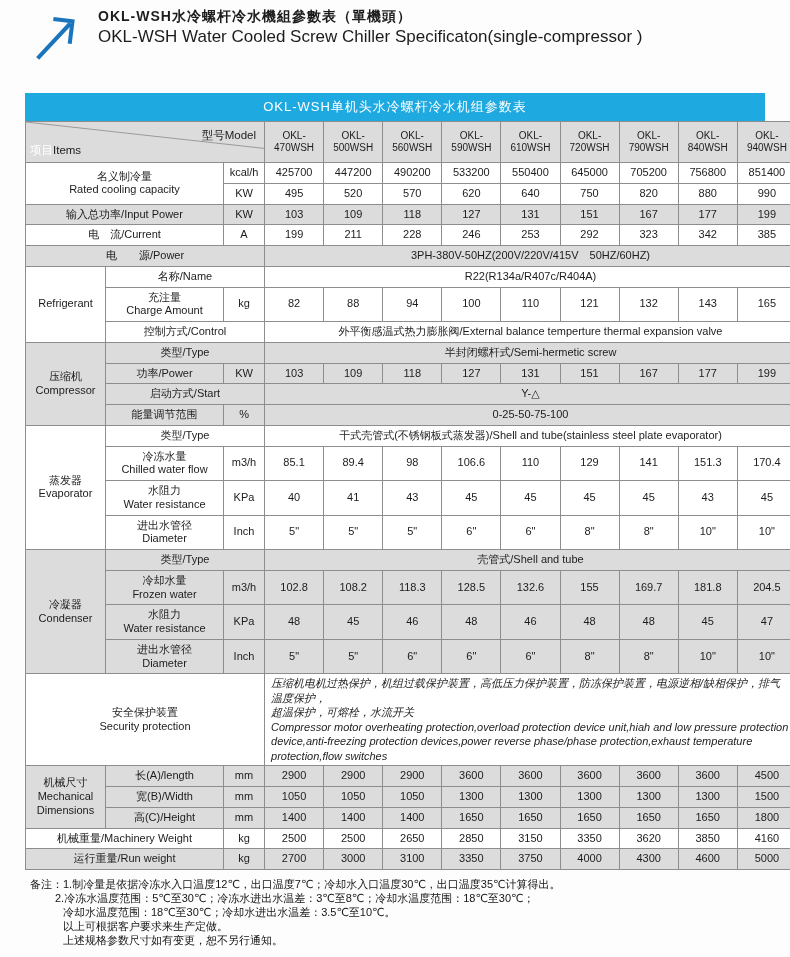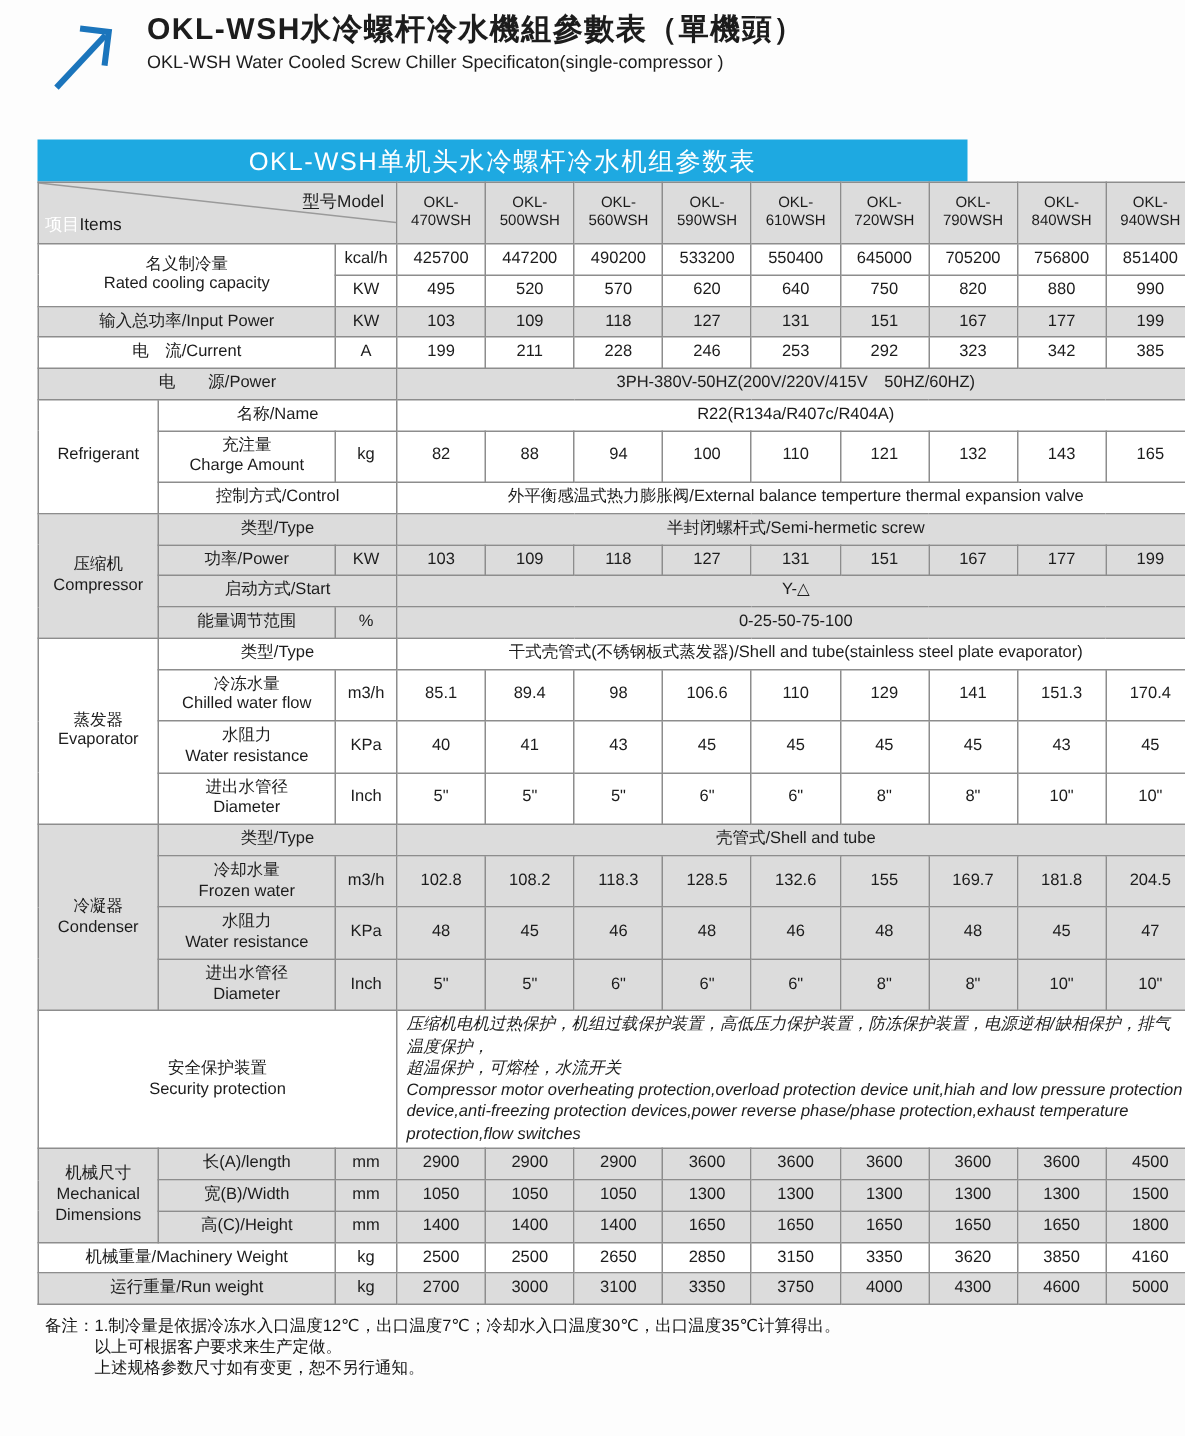--- a/index.html
+++ b/index.html
@@ -5,28 +5,28 @@
   html,body{margin:0;padding:0;}
   body{
     width:790px;height:957px;background:#fdfdfd;
     font-family:"Liberation Sans","DejaVu Sans",sans-serif;color:#1c1c1c;
     position:relative;overflow:hidden;
   }
   
   .hdr{display:flex;align-items:flex-start;margin:8px 0 0 32px;}
   .hdr .arrow{width:54px;height:50px;flex:0 0 auto;margin-top:4px;}
   .hdr .titles{margin-left:12px;}
-  .title-zh{font-size:20px;font-weight:600;letter-spacing:1px;margin:0;line-height:1.2;}
-  .title-en{font-size:12px;font-weight:400;margin:2px 0 0;line-height:1.2;}
+  .title-zh{font-size:14px;font-weight:600;letter-spacing:1px;margin:0;line-height:1.2;}
+  .title-en{font-size:17px;font-weight:400;margin:2px 0 0;line-height:1.2;}
   
   .banner{
-    width:620px;height:28px;margin:31px 0 0 25px;
+    width:740px;height:28px;margin:31px 0 0 25px;
     background:var(--banner,#1ea9e1);color:#fff;
     display:flex;align-items:center;justify-content:center;
-    font-size:17px;letter-spacing:1px;box-sizing:border-box;
+    font-size:13px;letter-spacing:1px;box-sizing:border-box;
   }
   
   table.spec{
     width:772px;margin-left:25px;border-collapse:collapse;table-layout:fixed;
     font-size:11px;border:1.5px solid #5a5a5a;
   }
   table.spec td{
     border:1px solid #8d8d8d;text-align:center;vertical-align:middle;
     padding:3px 2px;line-height:1.25;overflow:hidden;
   }
@@ -357,15 +357,17 @@
         <td class="val">4000</td>
         <td class="val">4300</td>
         <td class="val">4600</td>
         <td class="val">5000</td>
       </tr>
     </tbody>
 </table>
 
 <div class="notes" id="notes">
     <div class="ind0">备注：1.制冷量是依据冷冻水入口温度12℃，出口温度7℃；冷却水入口温度30℃，出口温度35℃计算得出。</div>
+    <div class="ind1">2.冷冻水温度范围：5℃至30℃；冷冻水进出水温差：3℃至8℃；冷却水温度范围：18℃至30℃；</div>
+    <div class="ind2">冷却水温度范围：18℃至30℃；冷却水进出水温差：3.5℃至10℃。</div>
     <div class="ind2">以上可根据客户要求来生产定做。</div>
     <div class="ind2">上述规格参数尺寸如有变更，恕不另行通知。</div>
   </div>
 
 </body></html>

